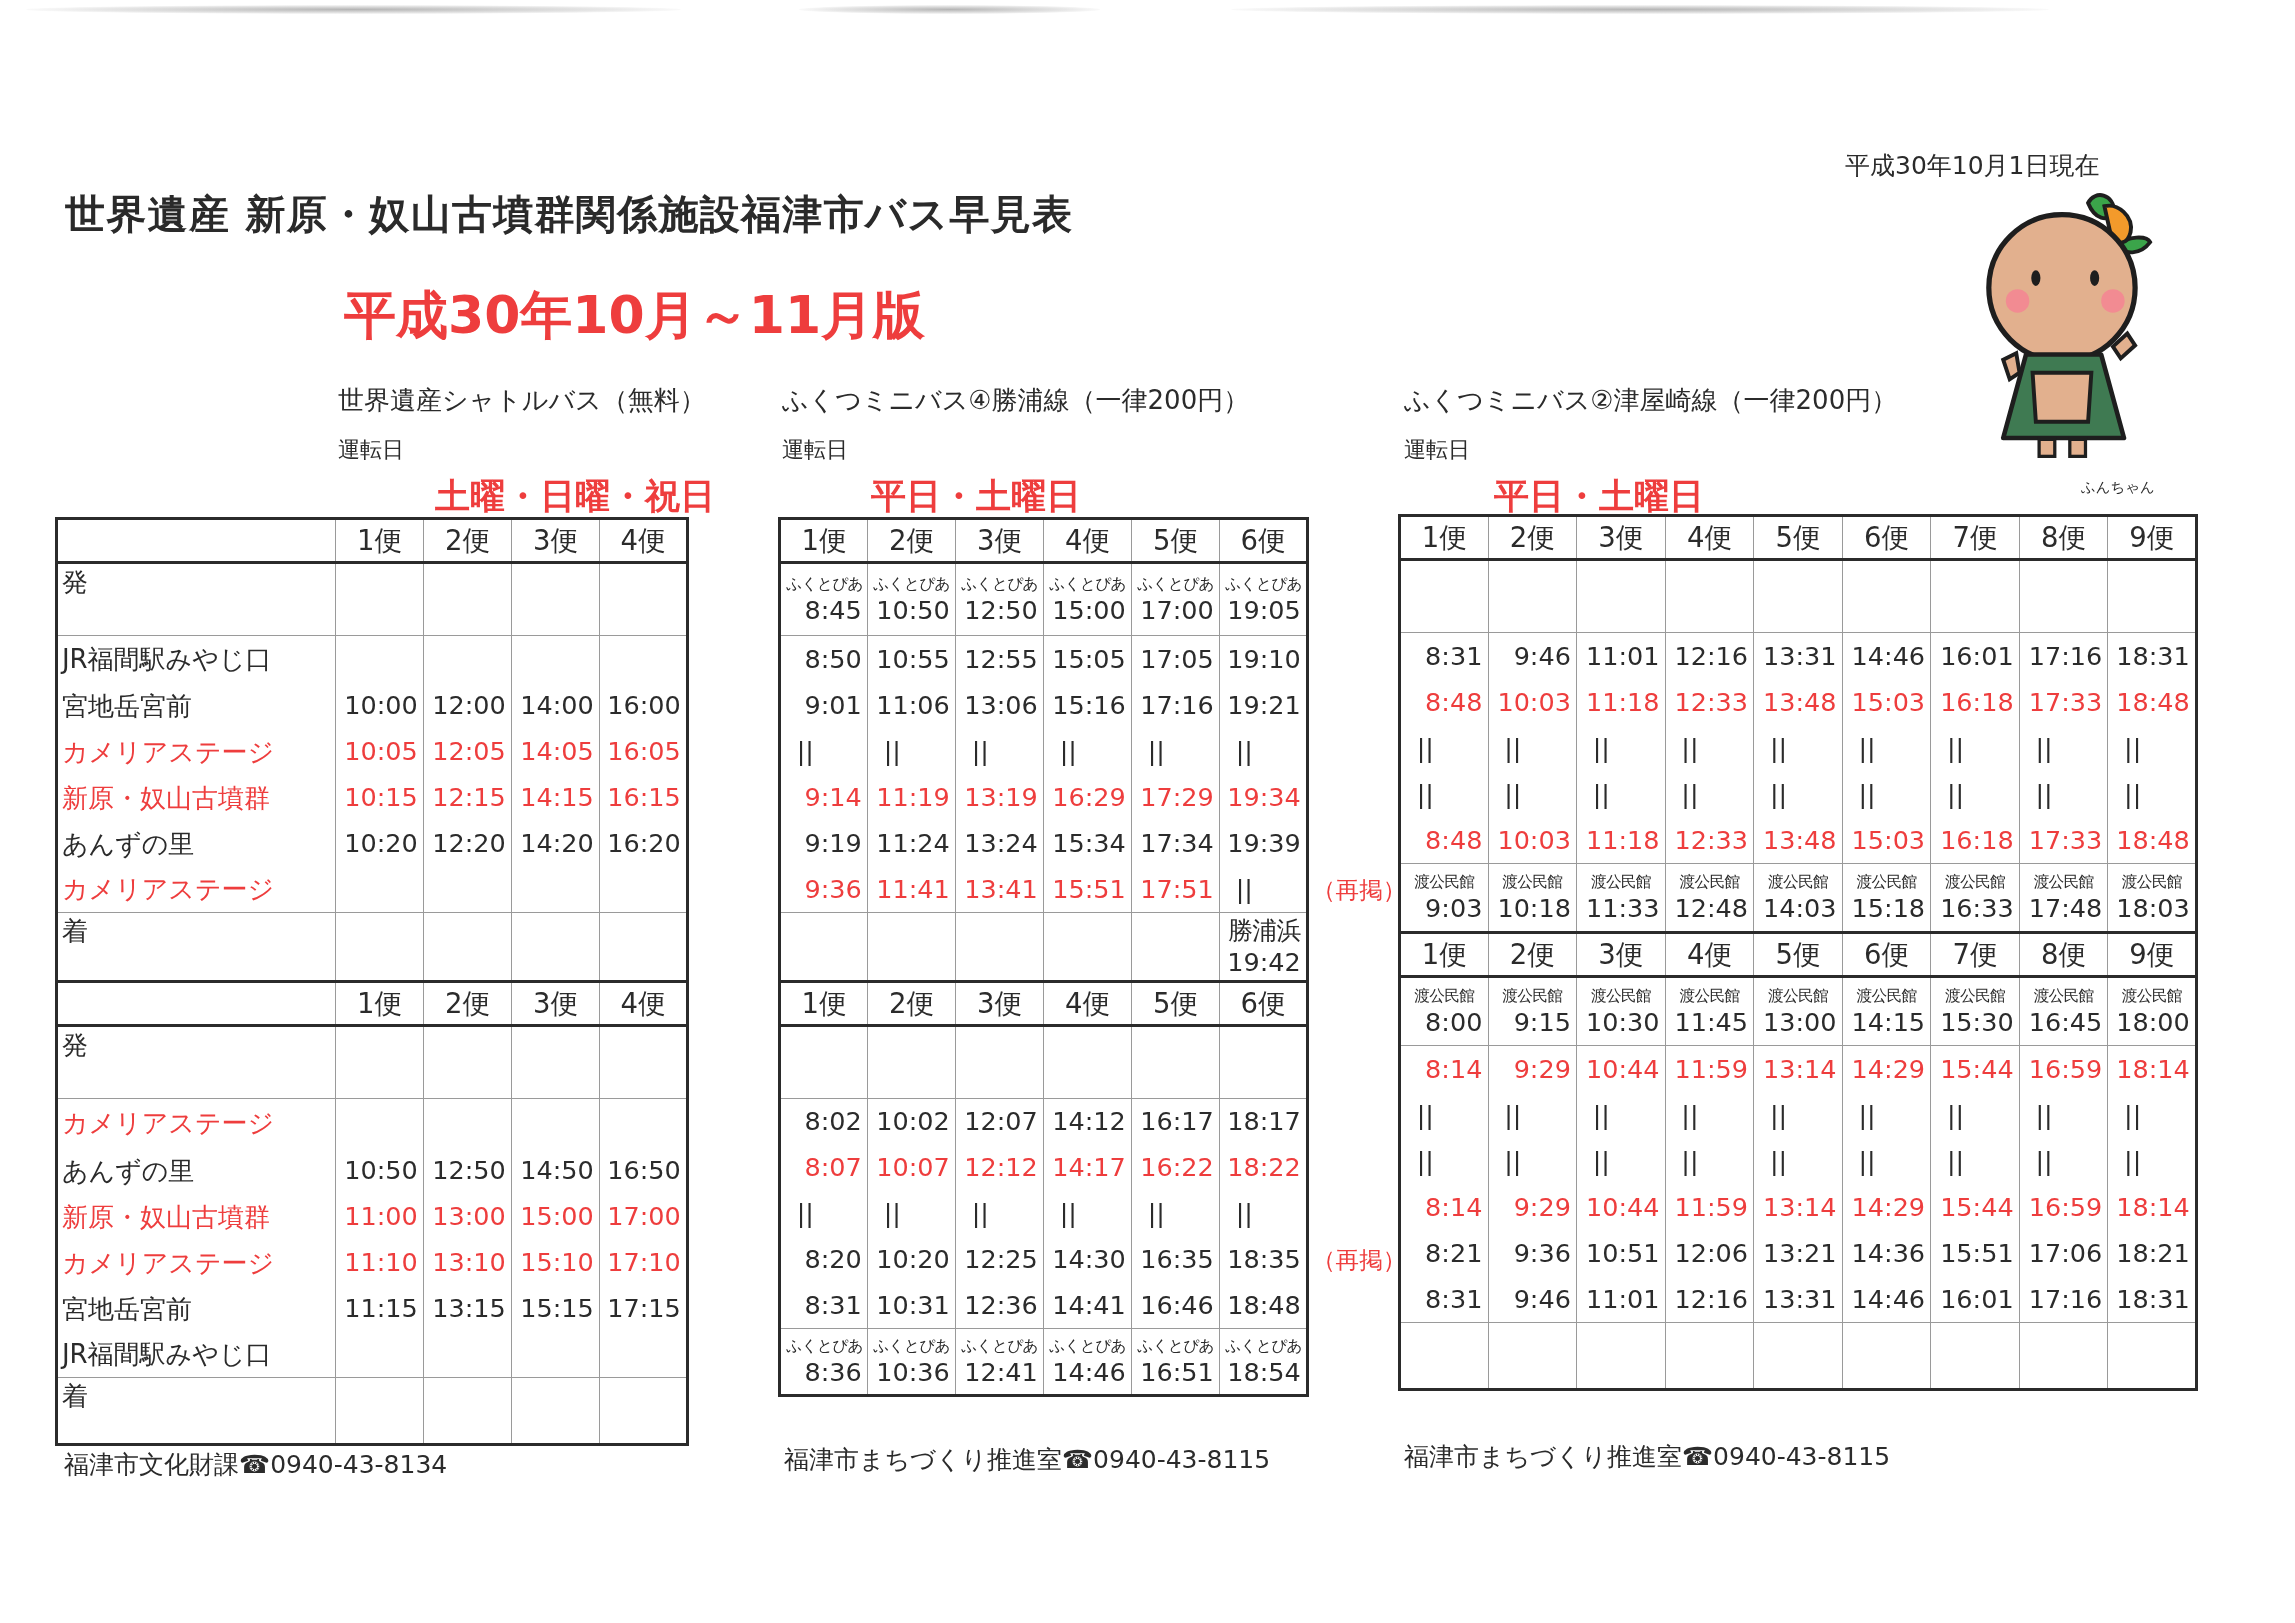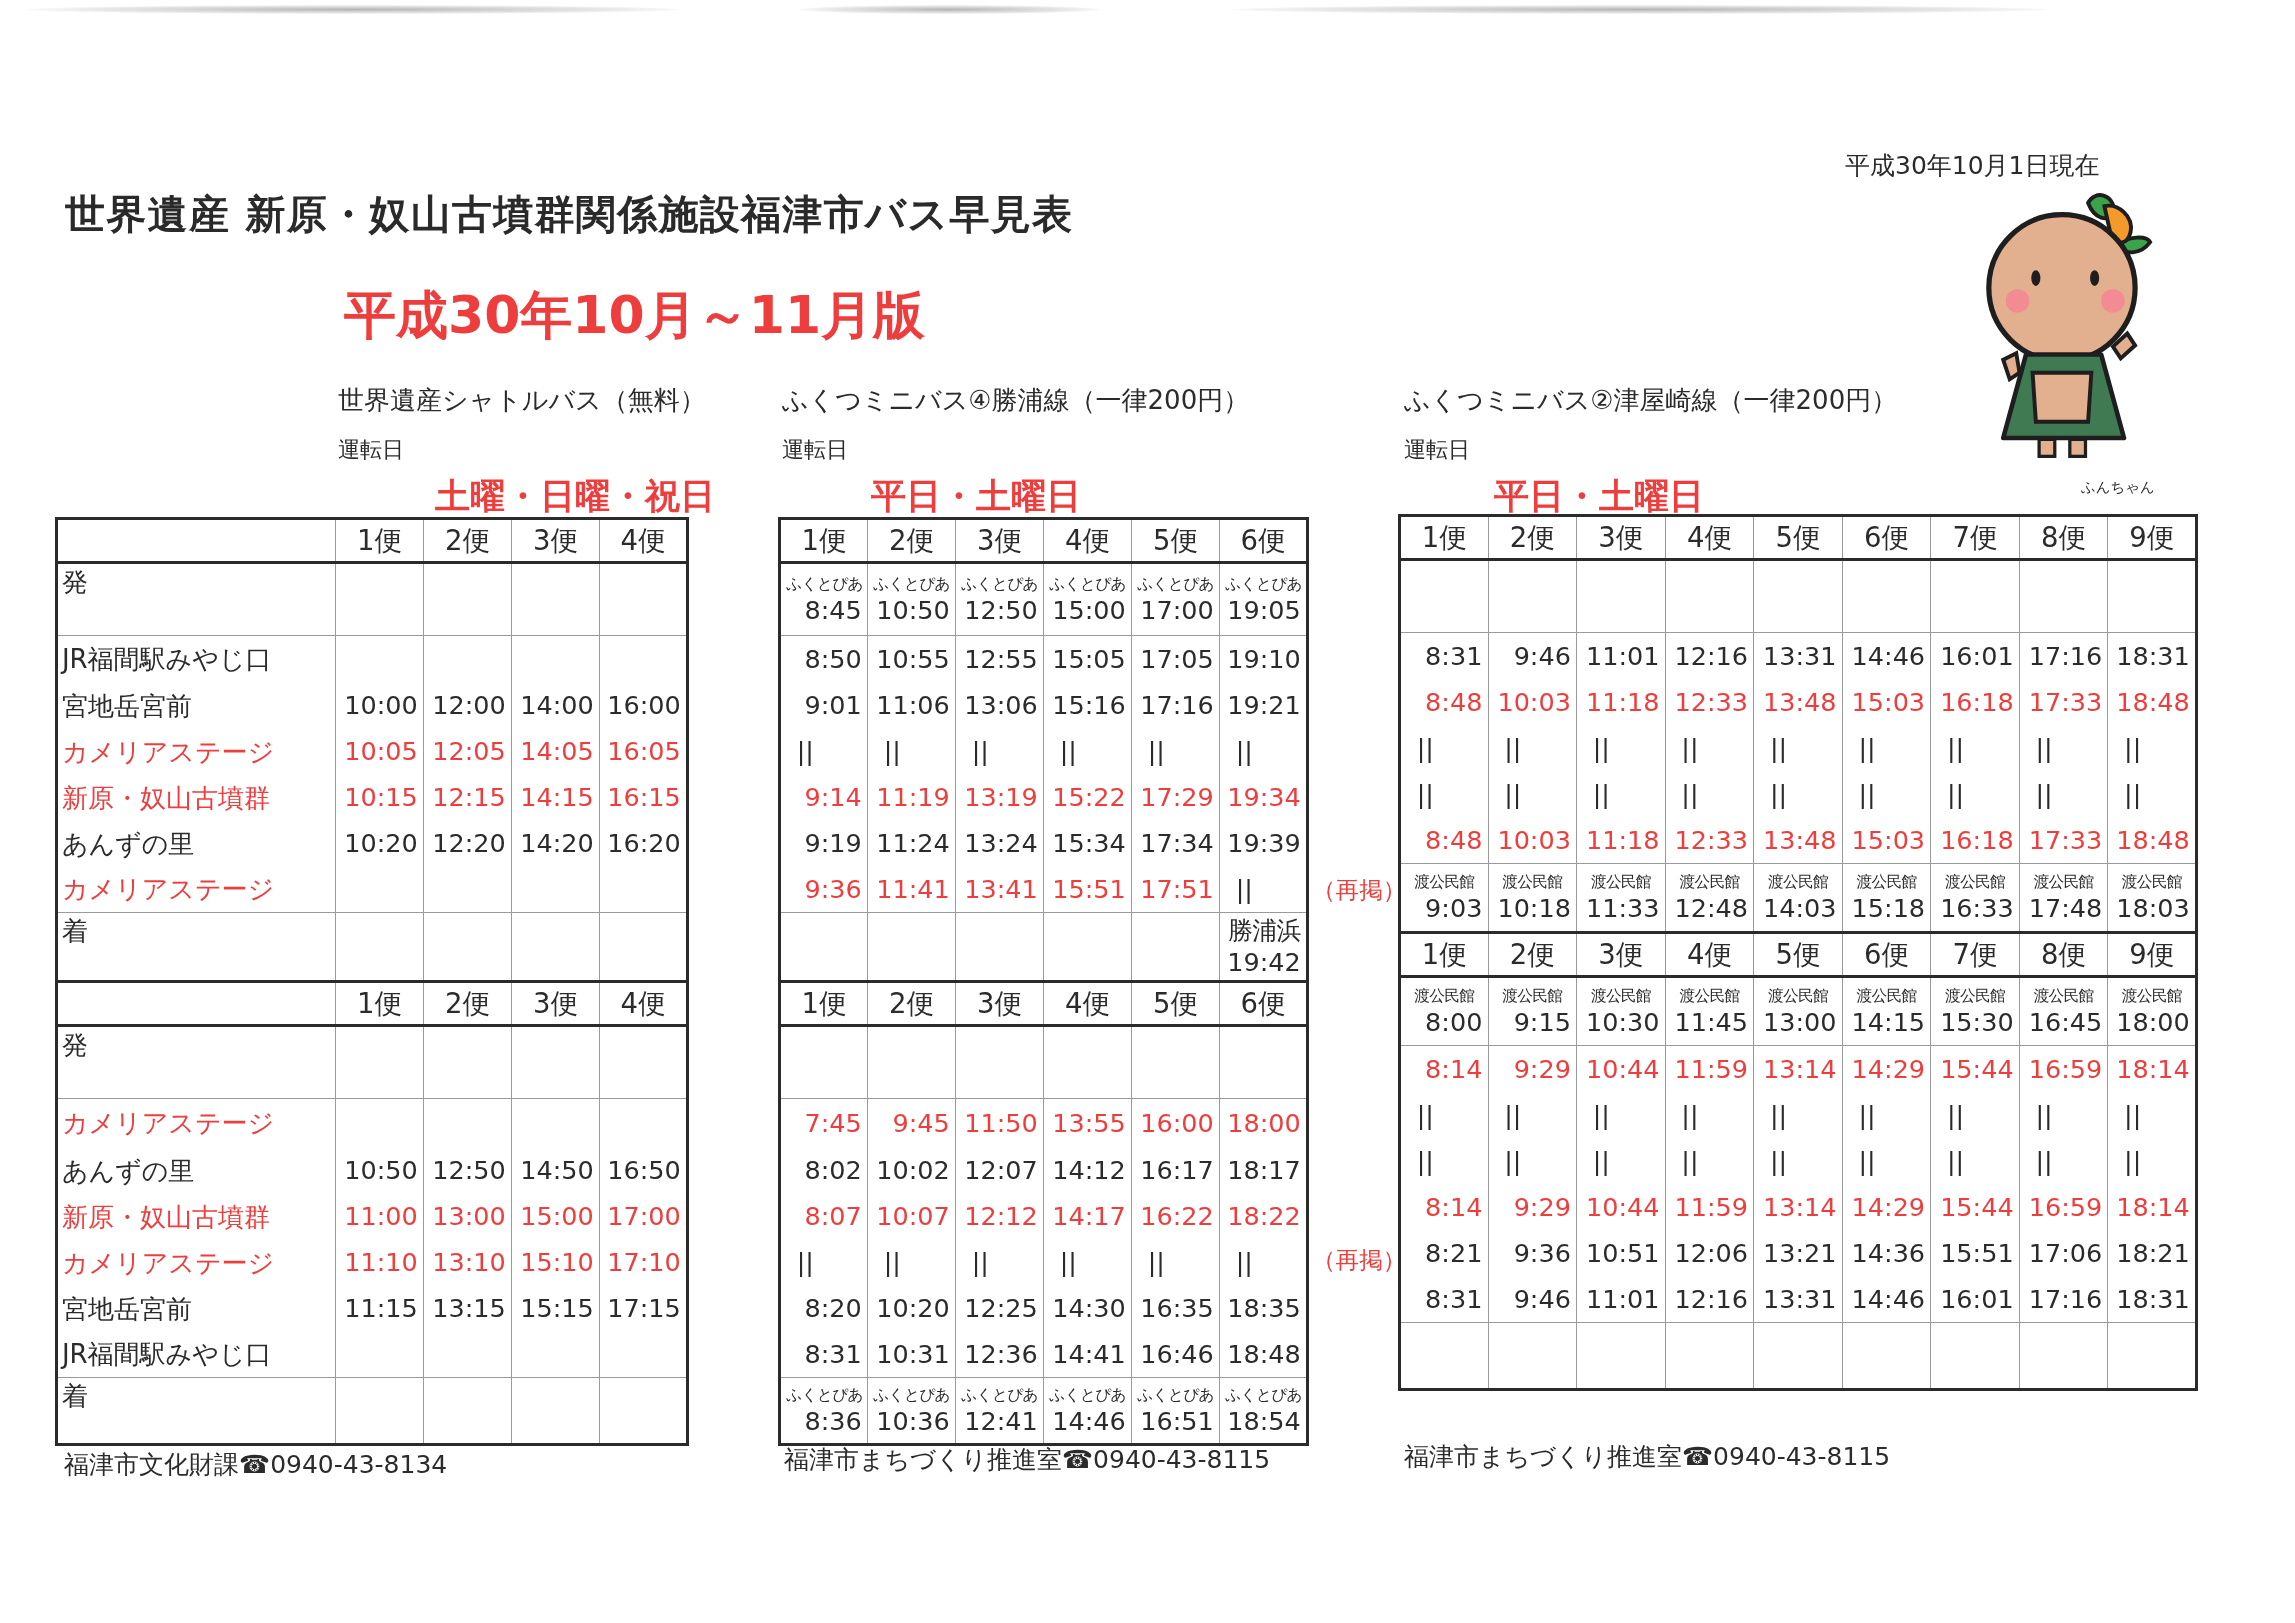--- a/index.html
+++ b/index.html
@@ -253,21 +253,21 @@
         <td class="pass-cell">||</td>
         <td class="pass-cell">||</td>
         <td class="pass-cell">||</td>
         <td class="pass-cell">||</td>
         <td class="pass-cell">||</td>
   </tr>
   <tr class="red" style="height:46px">
     <td>9:14</td>
         <td>11:19</td>
         <td>13:19</td>
-        <td>15:22</td>
+        <td>16:29</td>
         <td>17:29</td>
         <td>19:34</td>
   </tr>
   <tr style="height:46px">
     <td>9:19</td>
         <td>11:24</td>
         <td>13:24</td>
         <td>15:34</td>
         <td>17:34</td>
         <td>19:39</td>
@@ -298,28 +298,20 @@
     <td>5便</td>
     <td>6便</td>
   </tr>
   <tr class="sep-below" style="height:73px">
     <td></td>
         <td></td>
         <td></td>
         <td></td>
         <td></td>
         <td></td>
-  </tr>
-  <tr class="red" style="height:49px">
-    <td>7:45</td>
-        <td>9:45</td>
-        <td>11:50</td>
-        <td>13:55</td>
-        <td>16:00</td>
-        <td>18:00</td>
   </tr>
   <tr style="height:46px">
     <td>8:02</td>
         <td>10:02</td>
         <td>12:07</td>
         <td>14:12</td>
         <td>16:17</td>
         <td>18:17</td>
   </tr>
   <tr class="red" style="height:46px">

